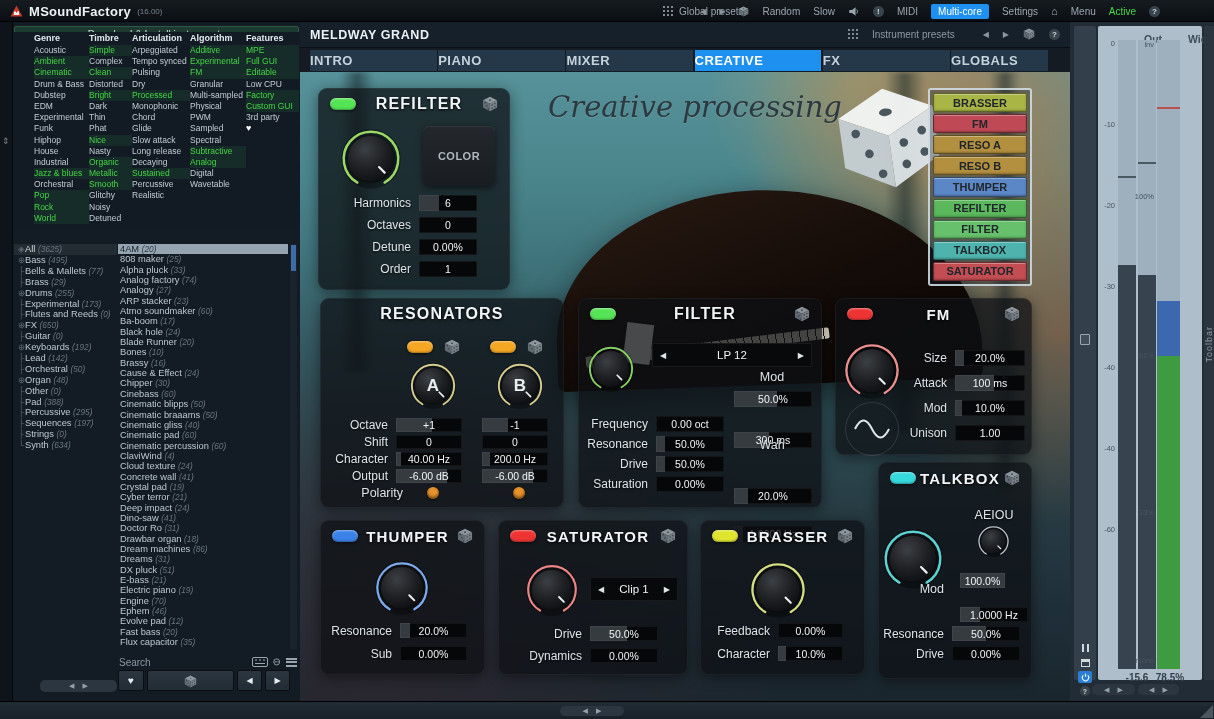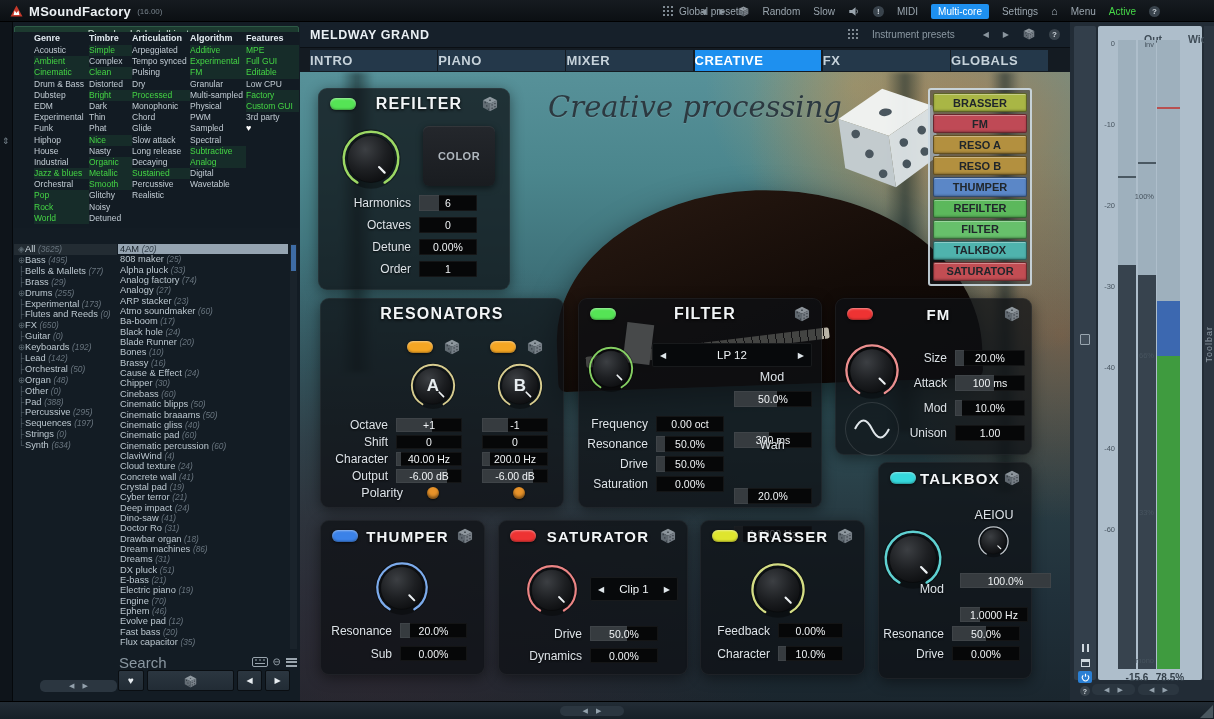--- a/index.html
+++ b/index.html
@@ -61,21 +61,21 @@
   .pi { height:10.35px; line-height:10.35px; white-space:nowrap; color:#bcc8d0; overflow:hidden; padding-left:2px; }
   .pi .tcount { color:#68747e; font-style:italic; font-size:8.3px; }
   .pi.sel { background:#95a4b1; color:#19232b; }
   .pi.sel .tcount { color:#34414c; }
   #preset-vscroll { position:absolute; left:290px; top:222px; width:7px; height:405px; background:#1a232b; }
   #preset-vscroll .thumb { position:absolute; left:1px; top:1px; width:5px; height:26px; background:#3e6ca5; }
 
   #search-row { position:absolute; left:119px; top:632px; width:178px; height:16px; display:flex;
     align-items:center; gap:5px; }
   #search-input { flex:1; background:transparent; border:none; outline:none; color:#cfd6dc;
-    font-size:15px; font-family:inherit; min-width:20px; }
+    font-size:10px; font-family:inherit; min-width:20px; }
   #search-input::placeholder { color:#8a97a1; }
   .mini-ic { color:#9aa5ae; font-size:10px; line-height:10px; }
   .ham { width:11px; height:9px; border-top:2px solid #9aa5ae; border-bottom:2px solid #9aa5ae; position:relative; }
   .ham::after { content:''; position:absolute; left:0; right:0; top:1.5px; height:2px; background:#9aa5ae; }
 
   .side-btn { position:absolute; height:21px; background:linear-gradient(#2b3640,#222c35); border:1px solid #0a0e12;
     border-radius:2px; display:flex; align-items:center; justify-content:center; color:#e8edf1; top:648px; }
   #tree-hscroll { position:absolute; left:40px; top:658px; width:77px; height:12px; }
 
   
@@ -1087,21 +1087,21 @@
                 <stop offset="55%" stop-color="#1d1f22"></stop>
                 <stop offset="100%" stop-color="#0a0b0d"></stop>
               </radialGradient>
             </defs>
             <circle cx="50" cy="50" r="48" fill="rgba(0,0,0,.35)"></circle>
             <path d="M28 88 A44 44 0 1 1 72 88" stroke="#ccd3d8" stroke-width="4" fill="none" stroke-linecap="round" opacity=".92"></path>
             <circle cx="50" cy="50" r="38" fill="url(#kg9)" stroke="#000" stroke-opacity=".55"></circle>
             <line x1="63" y1="63" x2="72" y2="72" stroke="#eef2f4" stroke-width="3.5" stroke-linecap="round"></line>
           </svg></span>
       <span class="sub-label" style="left:4px;top:120px;width:70px;text-align:right;padding-right:8px">Mod</span>
-      <span class="vbox abs" style="left:82px;top:111px;width:91px;height:15px">
+      <span class="vbox abs" style="left:82px;top:111px;width:45px;height:15px">
           <i class="fill" style="width: 100%;"></i>
           <span>100.0%</span>
         </span>
       <span class="vbox abs" style="left:82px;top:130px;width:68px;height:15px">
           <i class="fill" style="width: 30%;"></i>
           <span>1.0000 Hz</span>
         </span>
       <div class="rows">
           <div class="prow">
           <span class="plabel">Resonance</span>

